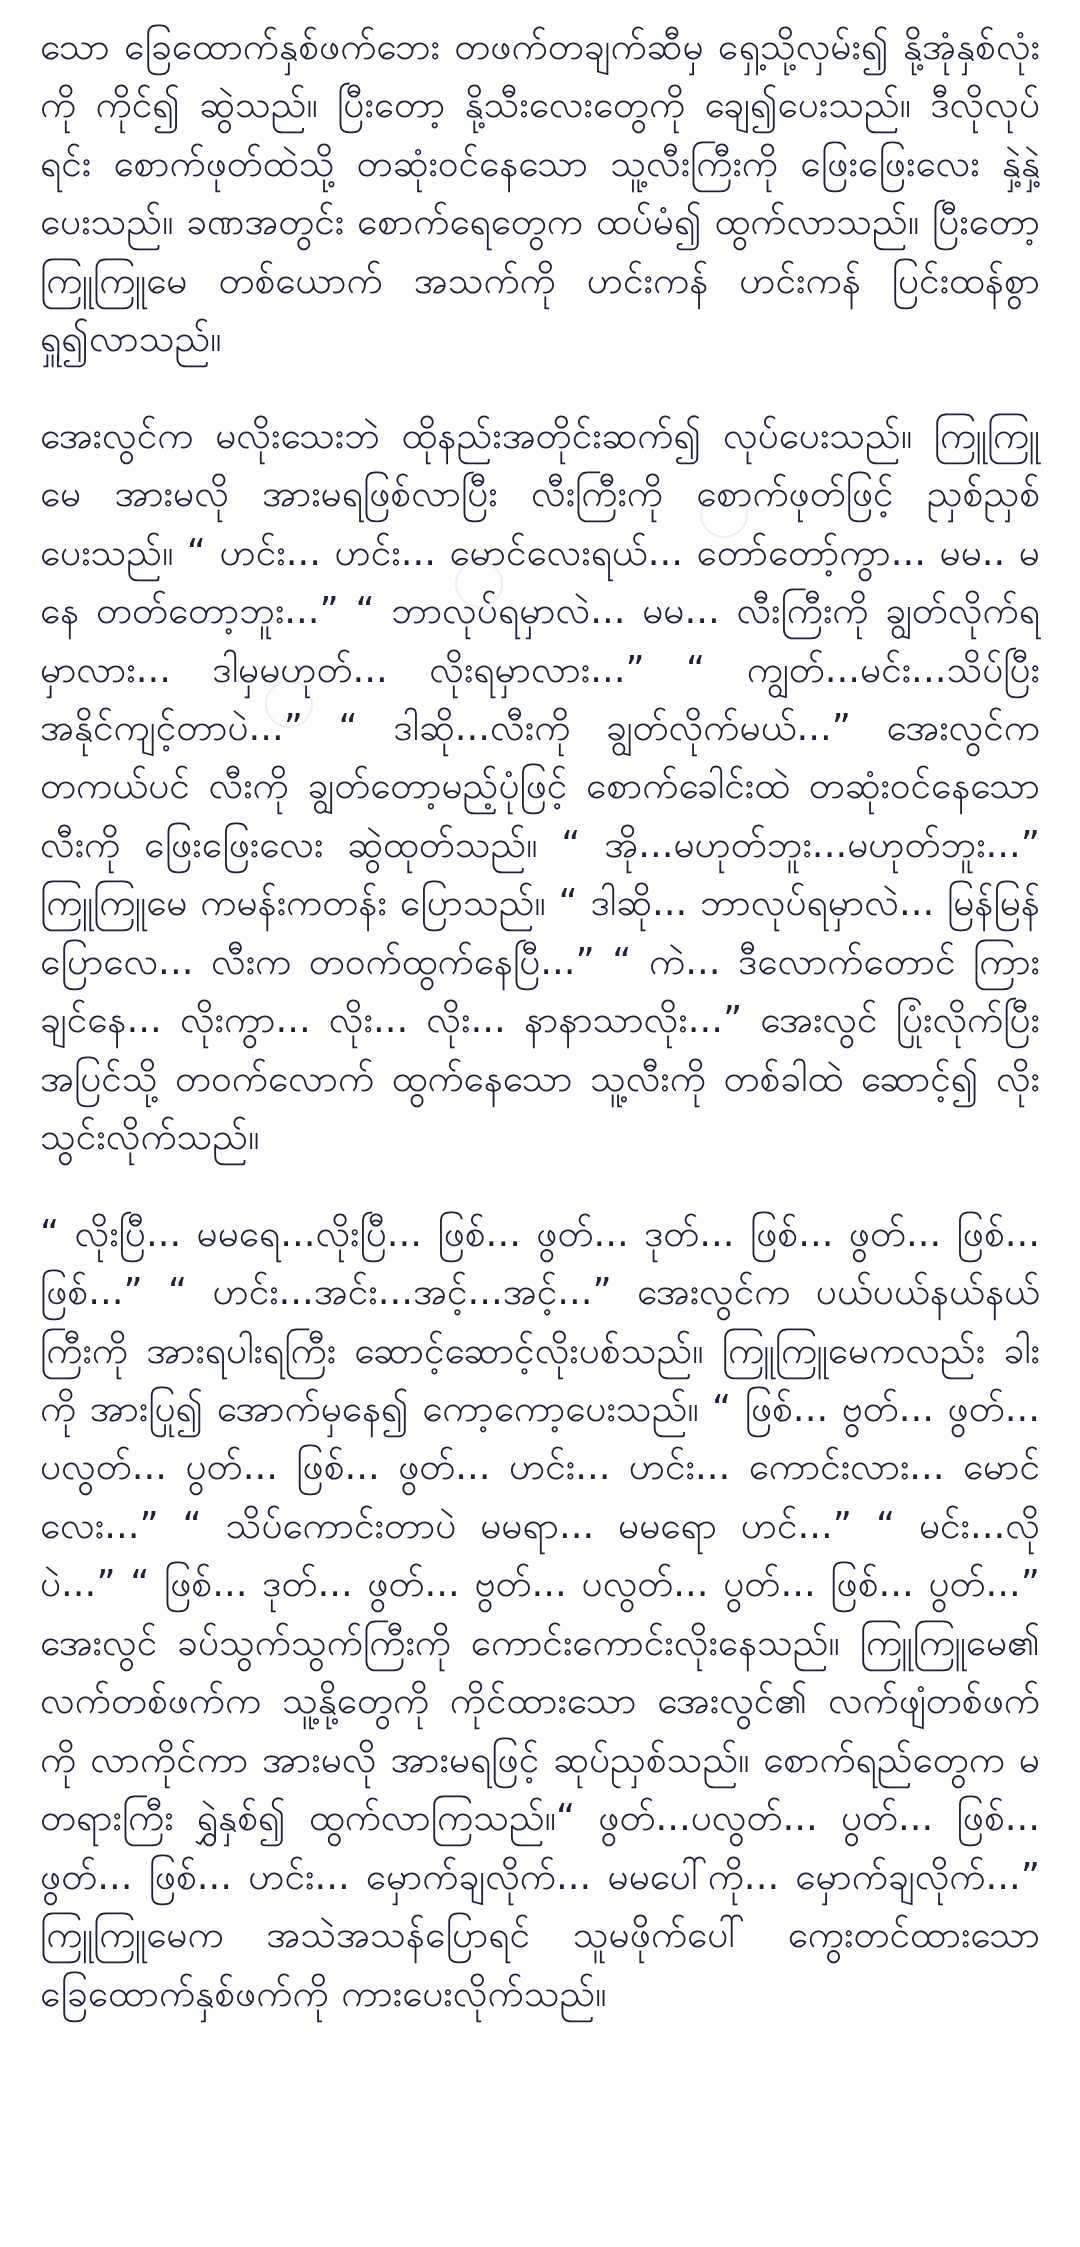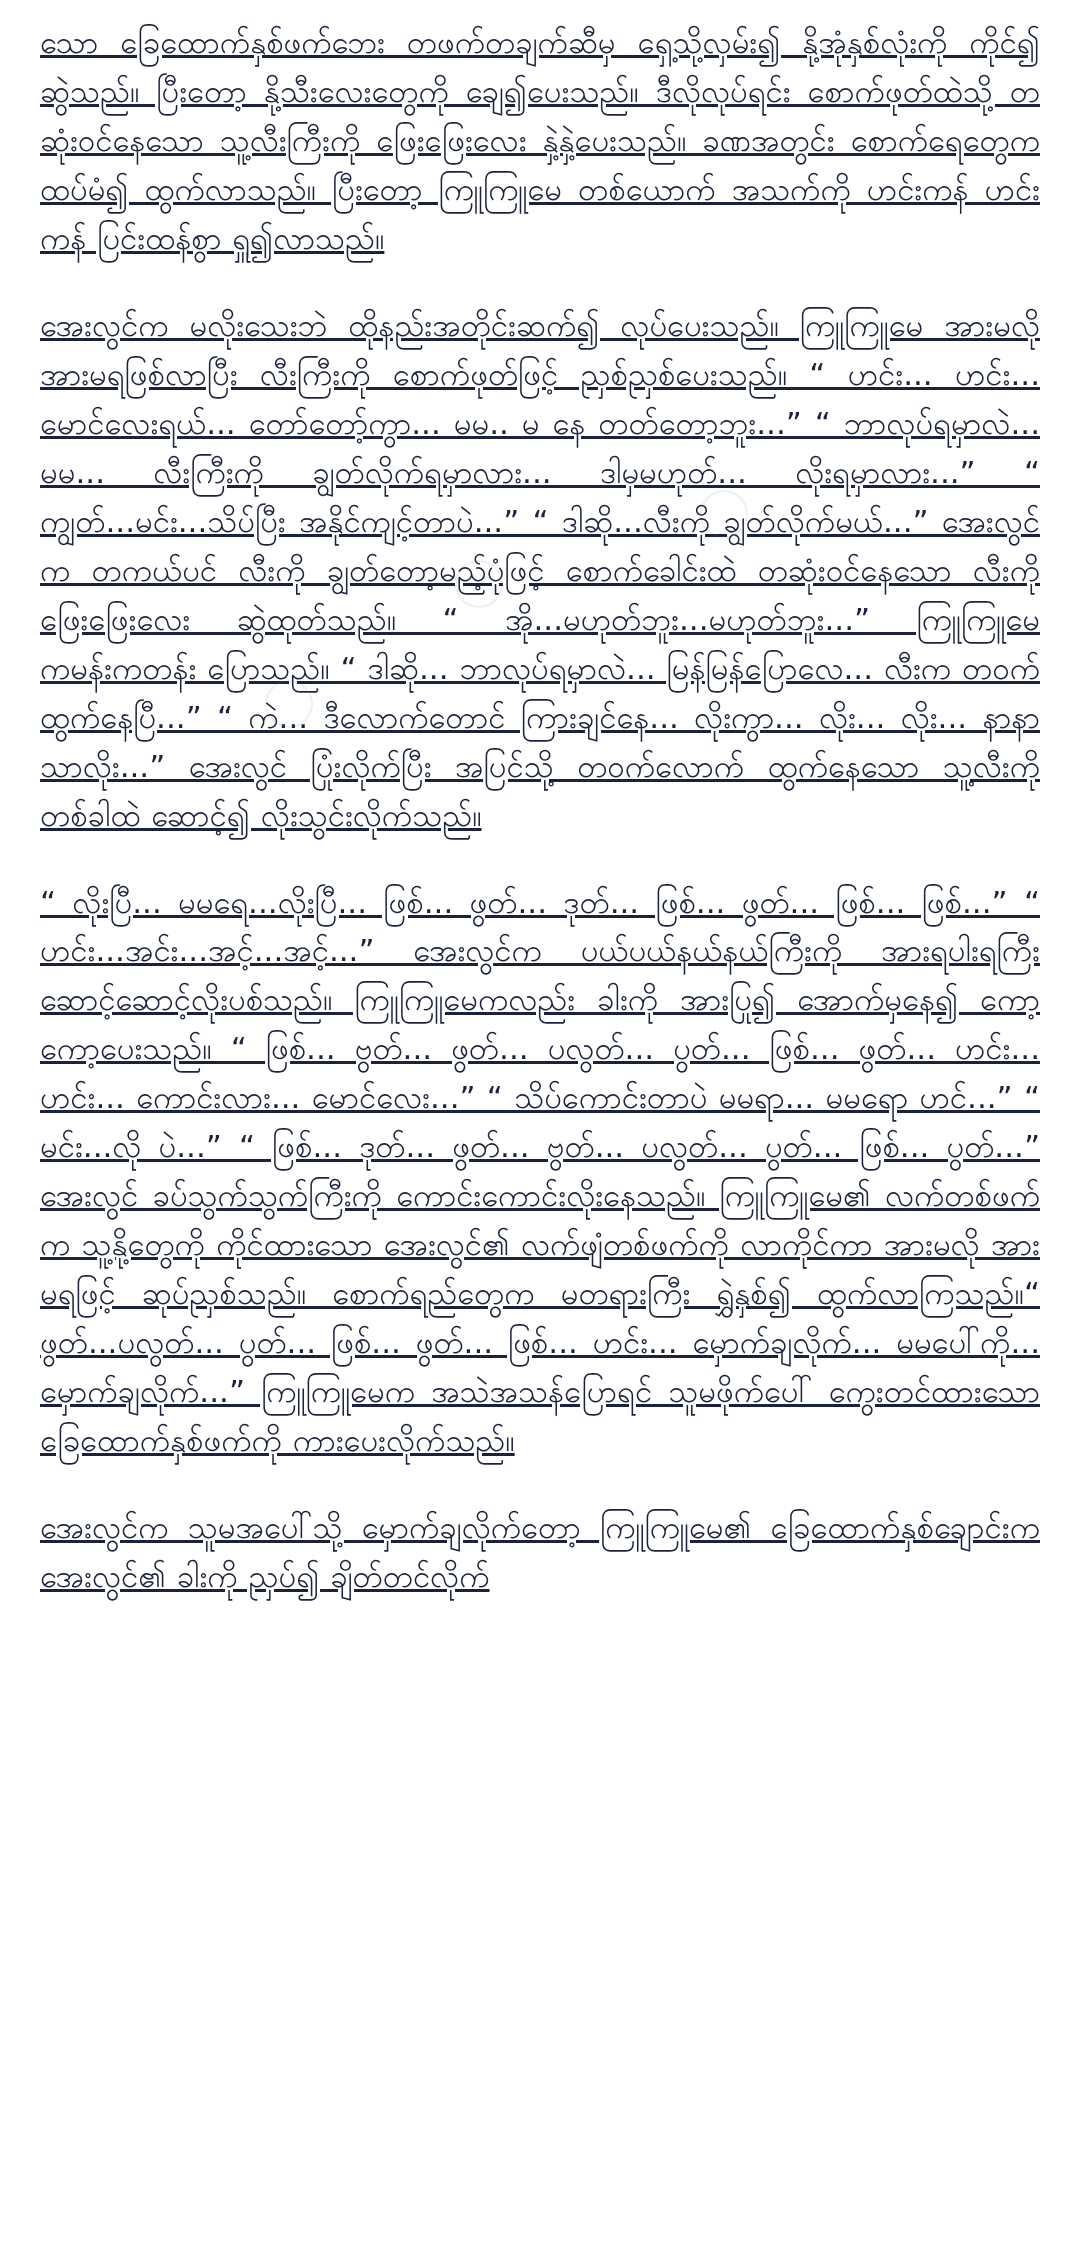--- a/index.html
+++ b/index.html
@@ -26,39 +26,37 @@
     pointer-events: none;
     border: 2px solid rgba(120,130,160,0.13);
     border-radius: 50%;
     width: 44px;
     height: 44px;
   }
   .wm1 { left: 700px; top: 490px; }
   .wm2 { left: 455px; top: 560px; }
   .wm3 { left: 265px; top: 680px; }
   .para {
-    font-size: 31px;
+    font-size: 37px;
     line-height: 1.58;
     text-align: justify;
     text-justify: inter-word;
     margin: 0 0 38px 0;
     color: #1c2140;
     letter-spacing: 0px;
     word-spacing: 1px;
-    text-decoration: underline;
   }
   .para:last-child { margin-bottom: 0; }
 </style>
 </head>
 <body>
 
 <div class="page">
 
   <div class="watermark wm1"></div>
   <div class="watermark wm2"></div>
   <div class="watermark wm3"></div>
 
   <p class="para">သော ခြေထောက်နှစ်ဖက်ဘေး တဖက်တချက်ဆီမှ ရှေ့သို့လှမ်း၍ နို့အုံနှစ်လုံးကို ကိုင်၍ ဆွဲသည်။ ပြီးတော့ နို့သီးလေးတွေကို ချေ၍ပေးသည်။ ဒီလိုလုပ်ရင်း စောက်ဖုတ်ထဲသို့ တဆုံးဝင်နေသော သူ့လီးကြီးကို ဖြေးဖြေးလေး နှဲ့နှဲ့ပေးသည်။ ခဏအတွင်း စောက်ရေတွေက ထပ်မံ၍ ထွက်လာသည်။ ပြီးတော့ ကြူကြူမေ တစ်ယောက် အသက်ကို ဟင်းကန် ဟင်းကန် ပြင်းထန်စွာ ရှူ၍လာသည်။</p>
   <p class="para">အေးလွင်က မလိုးသေးဘဲ ထိုနည်းအတိုင်းဆက်၍ လုပ်ပေးသည်။ ကြူကြူမေ အားမလို အားမရဖြစ်လာပြီး လီးကြီးကို စောက်ဖုတ်ဖြင့် ညှစ်ညှစ်ပေးသည်။ “ ဟင်း... ဟင်း... မောင်လေးရယ်... တော်တော့်ကွာ... မမ.. မ နေ တတ်တော့ဘူး...” “ ဘာလုပ်ရမှာလဲ... မမ... လီးကြီးကို ချွတ်လိုက်ရမှာလား... ဒါမှမဟုတ်... လိုးရမှာလား...” “ ကျွတ်...မင်း...သိပ်ပြီး အနိုင်ကျင့်တာပဲ...” “ ဒါဆို...လီးကို ချွတ်လိုက်မယ်...” အေးလွင်က တကယ်ပင် လီးကို ချွတ်တော့မည့်ပုံဖြင့် စောက်ခေါင်းထဲ တဆုံးဝင်နေသော လီးကို ဖြေးဖြေးလေး ဆွဲထုတ်သည်။ “ အို...မဟုတ်ဘူး...မဟုတ်ဘူး...” ကြူကြူမေ ကမန်းကတန်း ပြောသည်။ “ ဒါဆို... ဘာလုပ်ရမှာလဲ... မြန်မြန်ပြောလေ... လီးက တဝက်ထွက်နေပြီ...” “ ကဲ... ဒီလောက်တောင် ကြားချင်နေ... လိုးကွာ... လိုး... လိုး... နာနာသာလိုး...” အေးလွင် ပြုံးလိုက်ပြီး အပြင်သို့ တဝက်လောက် ထွက်နေသော သူ့လီးကို တစ်ခါထဲ ဆောင့်၍ လိုးသွင်းလိုက်သည်။</p>
   <p class="para">“ လိုးပြီ... မမရေ...လိုးပြီ... ဖြစ်... ဖွတ်... ဒုတ်... ဖြစ်... ဖွတ်... ဖြစ်... ဖြစ်...” “ ဟင်း...အင်း...အင့်...အင့်...” အေးလွင်က ပယ်ပယ်နယ်နယ်ကြီးကို အားရပါးရကြီး ဆောင့်ဆောင့်လိုးပစ်သည်။ ကြူကြူမေကလည်း ခါးကို အားပြု၍ အောက်မှနေ၍ ကော့ကော့ပေးသည်။ “ ဖြစ်... ဗွတ်... ဖွတ်... ပလွတ်... ပွတ်... ဖြစ်... ဖွတ်... ဟင်း... ဟင်း... ကောင်းလား... မောင်လေး...” “ သိပ်ကောင်းတာပဲ မမရာ... မမရော ဟင်...” “ မင်း...လို ပဲ...” “ ဖြစ်... ဒုတ်... ဖွတ်... ဗွတ်... ပလွတ်... ပွတ်... ဖြစ်... ပွတ်...” အေးလွင် ခပ်သွက်သွက်ကြီးကို ကောင်းကောင်းလိုးနေသည်။ ကြူကြူမေ၏ လက်တစ်ဖက်က သူ့နို့တွေကို ကိုင်ထားသော အေးလွင်၏ လက်ဖျံတစ်ဖက်ကို လာကိုင်ကာ အားမလို အားမရဖြင့် ဆုပ်ညှစ်သည်။ စောက်ရည်တွေက မတရားကြီး ရွှဲနှစ်၍ ထွက်လာကြသည်။“ ဖွတ်...ပလွတ်... ပွတ်... ဖြစ်... ဖွတ်... ဖြစ်... ဟင်း... မှောက်ချလိုက်... မမပေါ်ကို... မှောက်ချလိုက်...” ကြူကြူမေက အသဲအသန်ပြောရင် သူမဖိုက်ပေါ် ကွေးတင်ထားသော ခြေထောက်နှစ်ဖက်ကို ကားပေးလိုက်သည်။</p>
-  <p class="para">အေးလွင်က သူမအပေါ်သို့ မှောက်ချလိုက်တော့ ကြူကြူမေ၏ ခြေထောက်နှစ်ချောင်းက အေးလွင်၏ ခါးကို ညှပ်၍ ချိတ်တင်လိုက်</p>
 
 </div>
 
 </body></html>

